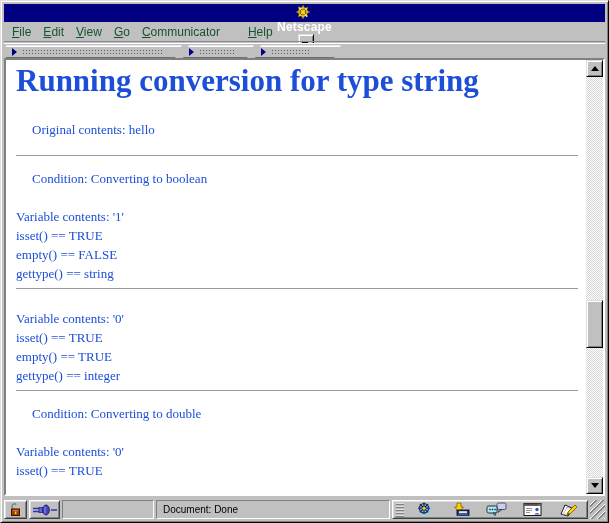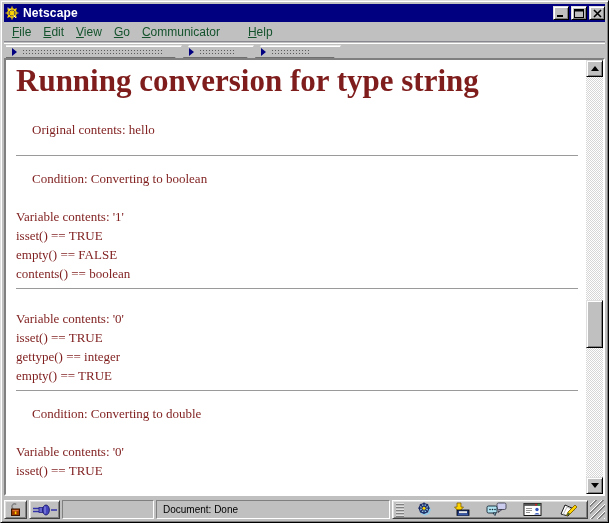--- a/index.html
+++ b/index.html
@@ -8,21 +8,21 @@
 
   .window {
     position:relative; width:609px; height:523px; background:#c0c0c0;
     border:1px solid; border-color:#dfdfdf #000 #000 #dfdfdf;
     box-shadow: inset 1px 1px 0 #fff, inset -1px -1px 0 #808080;
   }
 
   
   .titlebar {
     position:absolute; left:3px; right:3px; top:3px; height:18px;
-    background:#000080; display:flex; align-items:center; padding:0 0;
+    background:#000080; display:flex; align-items:center; padding:0 6px;flex-direction:column;
   }
   .app-icon { width:16px; height:16px; margin-right:3px; flex:0 0 auto; }
   .title-text { color:#fff; font-weight:bold; font-size:12px; letter-spacing:0.2px; flex:1; }
   .tb-btn {
     width:16px; height:14px; background:#c0c0c0; margin-left:2px;
     border:1px solid; border-color:#dfdfdf #000 #000 #dfdfdf;
     box-shadow: inset 1px 1px 0 #fff, inset -1px -1px 0 #808080;
     display:flex; align-items:center; justify-content:center; cursor:pointer;
   }
   .tb-btn svg { display:block; }
@@ -63,21 +63,21 @@
   .w-tab2 { width:71px; margin-left:1px; } .w-tab2 .ctab-dots { width:36px; }
   .w-tab3 { width:86px; margin-left:1px; } .w-tab3 .ctab-dots { width:38px; }
 
   
   .content {
     position:absolute; left:3px; right:3px; top:57px; bottom:26px;
     border:2px solid; border-color:#808080 #fff #fff #808080;
     background:#fff; display:flex;
   }
   .page {
-    flex:1; overflow:hidden; background:#fff; color:#7f1d1d;
+    flex:1; overflow:hidden; background:#fff; color:#1d4ed8;
     font-family:"Liberation Serif", serif; font-size:13px; line-height:19px;
     padding:0 6px 0 10px;
   }
   .page h1 {
     font-size:31px; line-height:34px; font-weight:bold; margin:4px 0 22px 0;
     font-family:"Liberation Serif", serif; white-space:nowrap;
   }
   .para-intro { margin:16px; }
   .rule { height:0; border:0; border-top:1px solid #9a9a9a; border-bottom:1px solid #fff; margin:5px 2px 0 0; }
   .para-cond { margin:12px 0 0 16px; }
@@ -201,29 +201,29 @@
     <div class="page">
       <h1>Running conversion for type string</h1>
       <p class="para-intro">Original contents: hello</p>
       <hr class="rule">
 
       <p class="para-cond">Condition: Converting to boolean</p>
       <div class="lines">
         <div>Variable contents: '1'</div>
         <div>isset() == TRUE</div>
         <div>empty() == FALSE</div>
-        <div>contents() == boolean</div>
+        <div>gettype() == string</div>
       </div>
       <hr class="rule">
 
       <div class="lines">
         <div>Variable contents: '0'</div>
         <div>isset() == TRUE</div>
+        <div>empty() == TRUE</div>
         <div>gettype() == integer</div>
-        <div>empty() == TRUE</div>
       </div>
       <hr class="rule">
 
       <p class="para-cond">Condition: Converting to double</p>
       <div class="lines">
         <div>Variable contents: '0'</div>
         <div>isset() == TRUE</div>
       </div>
     </div>
 

